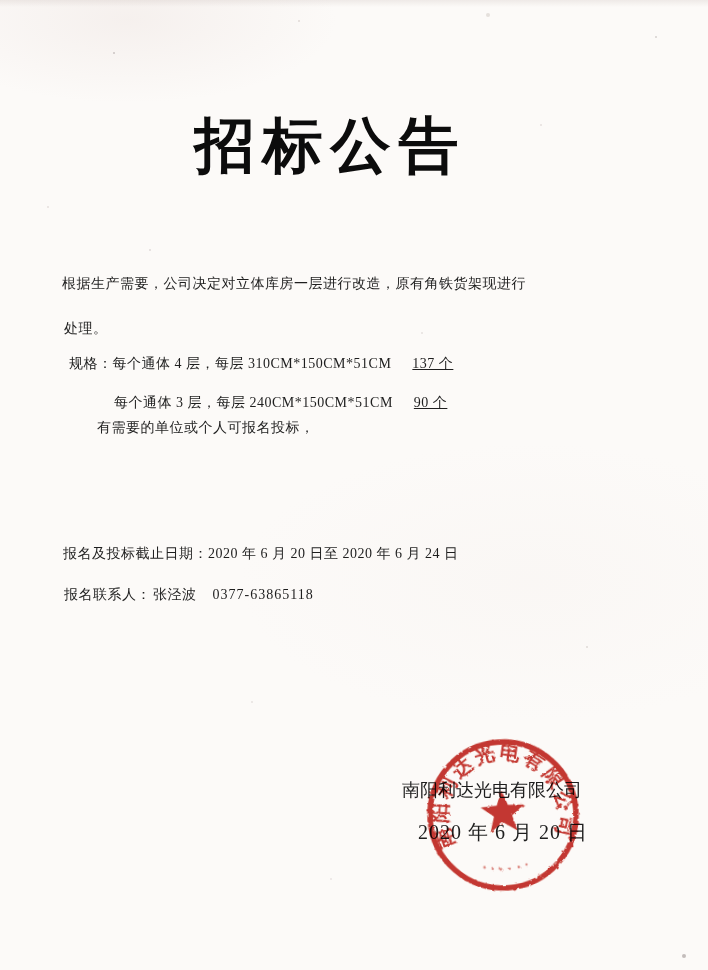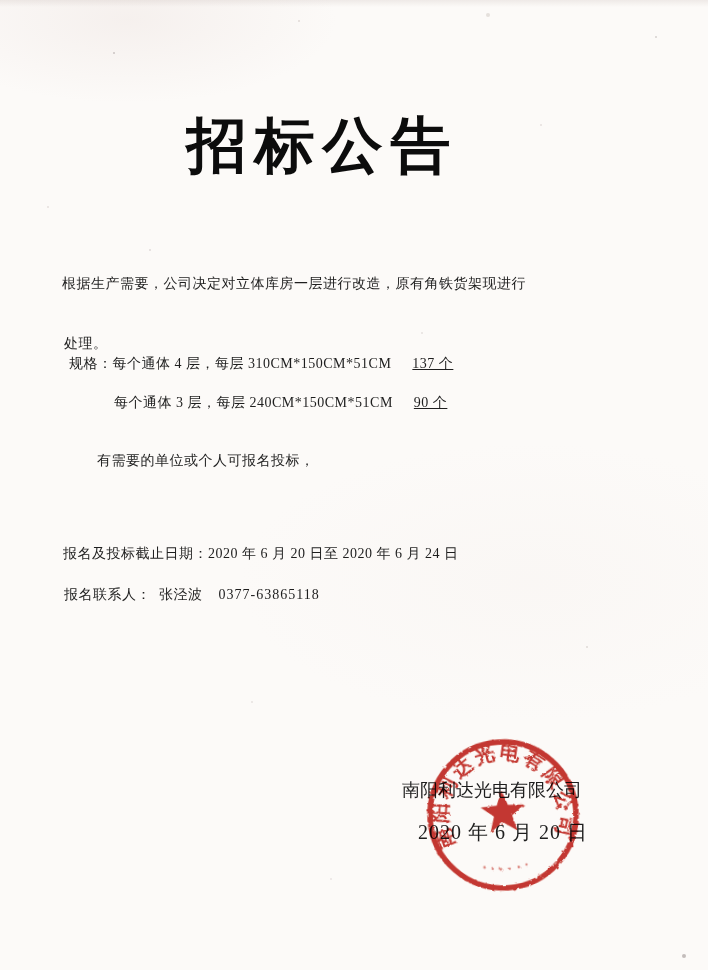--- a/index.html
+++ b/index.html
@@ -11,35 +11,35 @@
       linear-gradient(180deg, rgba(190,175,170,0.22) 0px, rgba(190,175,170,0) 7px),
       radial-gradient(ellipse 300px 120px at 18% 2%, rgba(215,195,190,0.18), transparent 70%),
       radial-gradient(ellipse 420px 200px at 75% 60%, rgba(235,225,220,0.12), transparent 70%),
       #fcfaf8;
     overflow:hidden;
     font-family:"Liberation Serif","DejaVu Serif",serif;
     color:#1e1e1e;
   }
   .line{position:absolute;white-space:nowrap;font-size:14px;letter-spacing:0.5px;line-height:1.2;}
   .title{
-    position:absolute;top:106px;left:0;width:645px;
+    position:absolute;top:106px;left:8px;width:645px;
     text-align:center;
     font-size:60px;letter-spacing:8px;
     color:#0c0c0c;font-weight:600;
   }
   .intro1{top:276px;left:62px;}
-  .intro2{top:336px;left:64px;}
+  .intro2{top:321px;left:64px;}
   .specrow1{top:356px;left:69px;}
   .specrow2{top:395px;left:114px;}
   .spec-count{display:inline-block;margin-left:21px;text-decoration:underline;}
   .spec-desc{display:inline-block;text-align:center;}
-  .invite{top:453px;left:97px;font-family:Liberation Serif, serif;}
+  .invite{top:420px;left:97px;font-family:Liberation Serif, serif;}
   .deadline{top:546px;left:63px;}
   .contact{top:587px;left:64px;}
-  .contact-name{display:inline-block;margin-left:8px;}
+  .contact-name{display:inline-block;margin-left:2px;}
   .contact-phone{display:inline-block;margin-left:16px;letter-spacing:1px;}
   .company{top:780px;left:402px;font-size:18px;letter-spacing:0px;}
   .issued{top:820px;left:418px;font-size:20px;letter-spacing:1px;}
   .seal{
     position:absolute;left:423px;top:735px;width:160px;height:160px;
     mix-blend-mode:multiply;opacity:0.9;
     transform:rotate(-4deg);
   }
   .seal text{
     font-family:"Liberation Serif","DejaVu Serif",serif;

